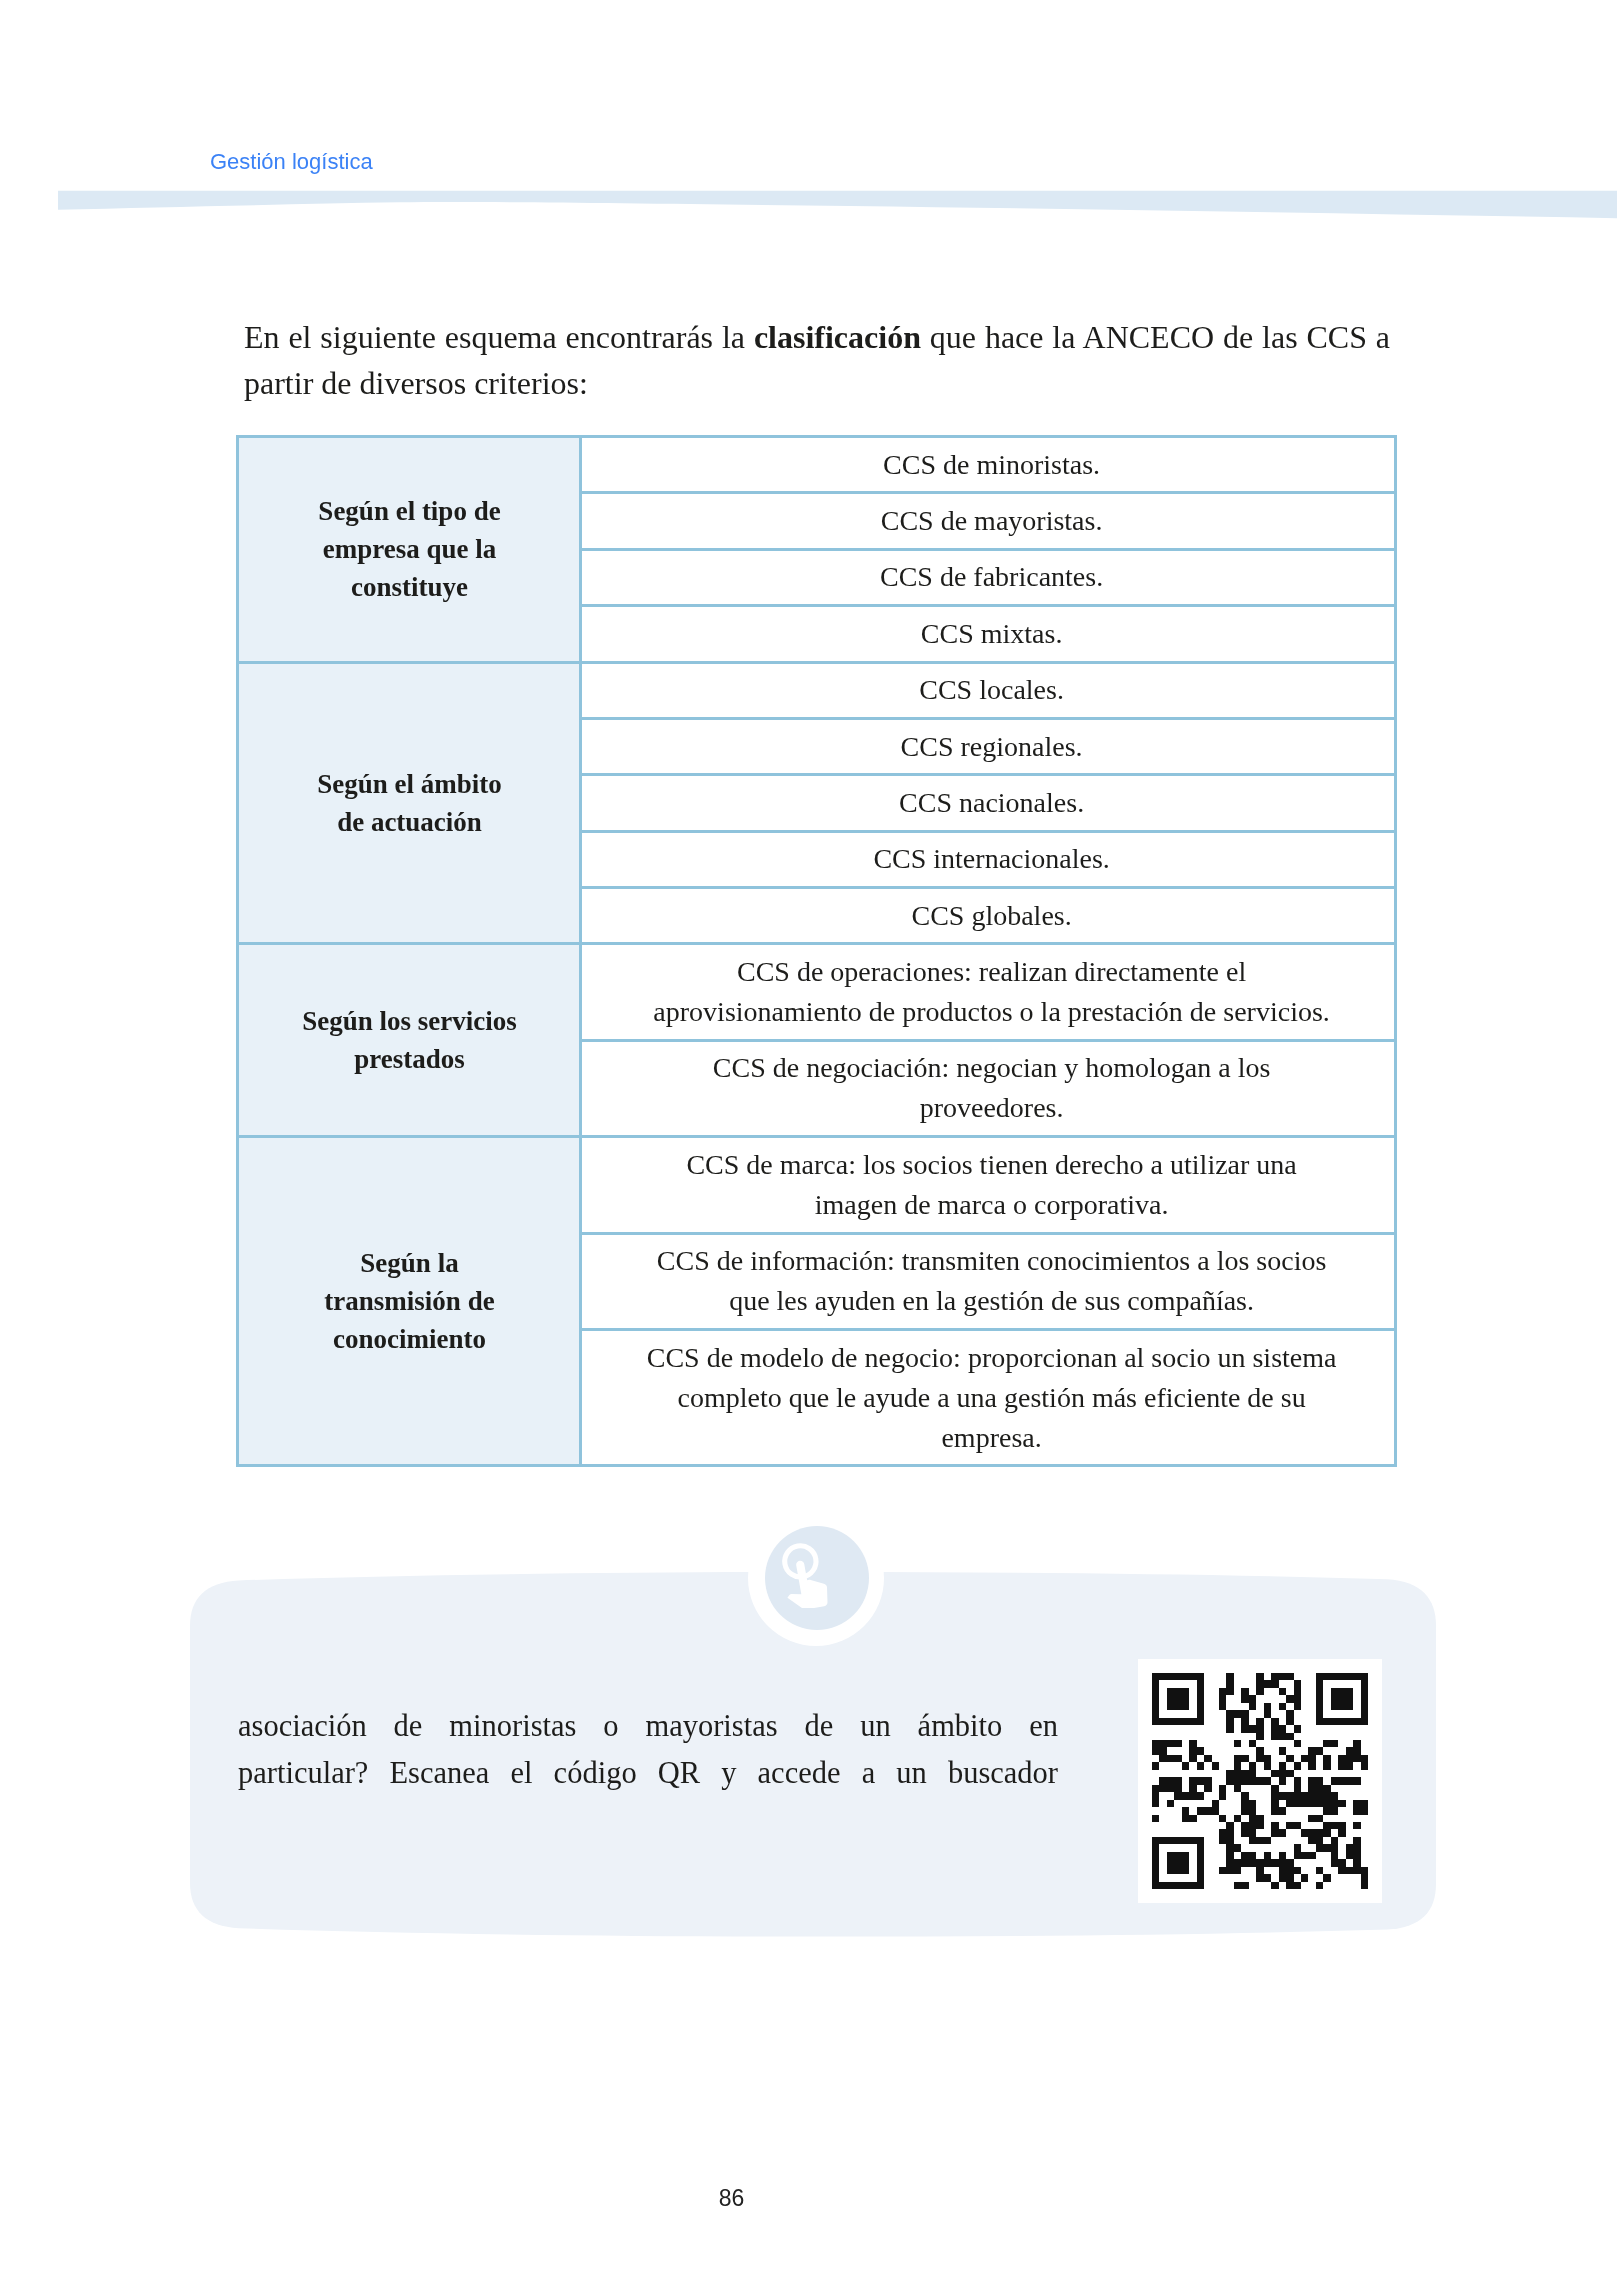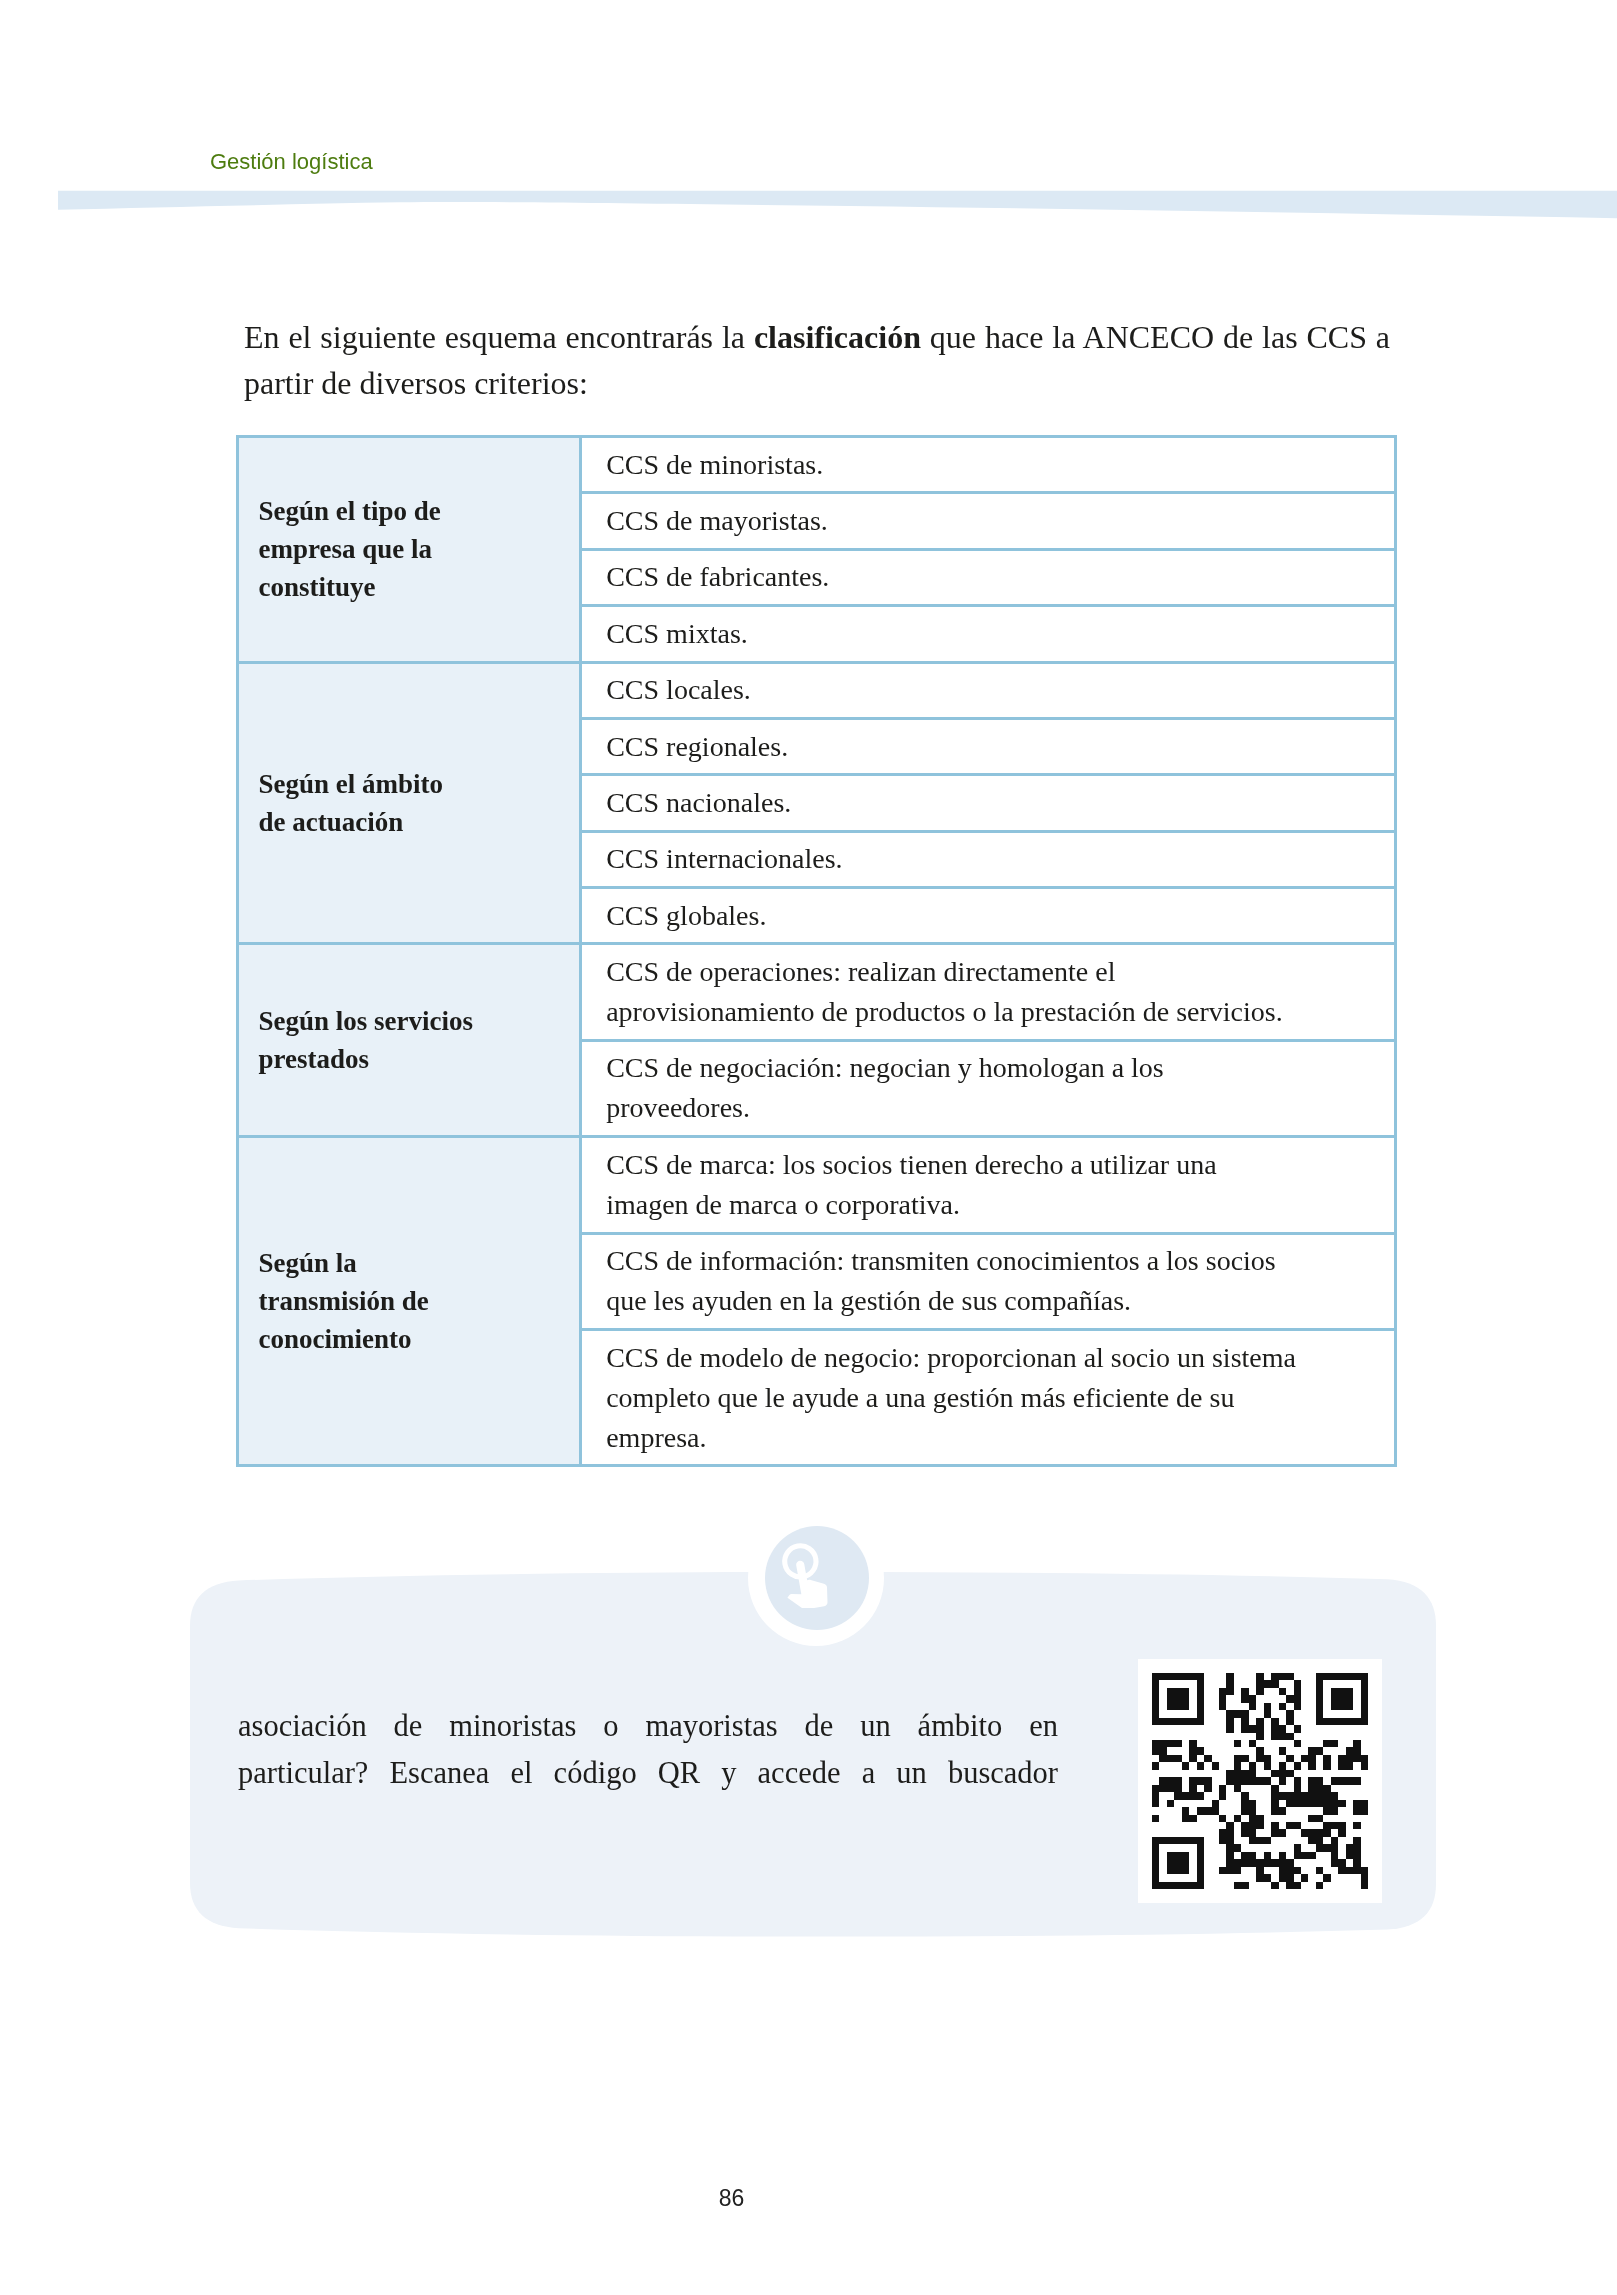--- a/index.html
+++ b/index.html
@@ -16,39 +16,40 @@
     width:1617px;height:2295px;
     background:#ffffff;
     overflow:hidden;
     font-family:"Liberation Serif","DejaVu Serif",serif;
     color:var(--ink);
   }
   
   .running-header{
     position:absolute;left:210px;top:150px;
     font-family:"Liberation Sans","DejaVu Sans",sans-serif;
-    font-size:22px;line-height:24.4px;color:#4d7c0f;
+    font-size:22px;line-height:24.4px;color:#3b82f6;
   }
   .swoosh{position:absolute;left:58px;top:189px;width:1559px;height:34px;}
   
   .intro{
     position:absolute;left:244px;top:282px;width:1146px;
     font-size:32px;line-height:46px;
     text-align:justify;text-align-last:left;
   }
   .intro b{font-weight:bold;}
   
   .ctable{
     position:absolute;left:236px;top:435px;width:1161px;
     border-collapse:collapse;
   }
   .ctable td{
     border:3px solid var(--table-border);
     vertical-align:middle;
     white-space:pre-line;
+    text-align:center;
   }
   .ctable td.criterion{
     width:302px;
     background:var(--criterion-bg);
     font-weight:bold;
     font-size:27px;line-height:38px;
     padding:8.5px 18.3px 8.5px 19.5px;
   }
   .ctable td.item{
     background:#ffffff;

